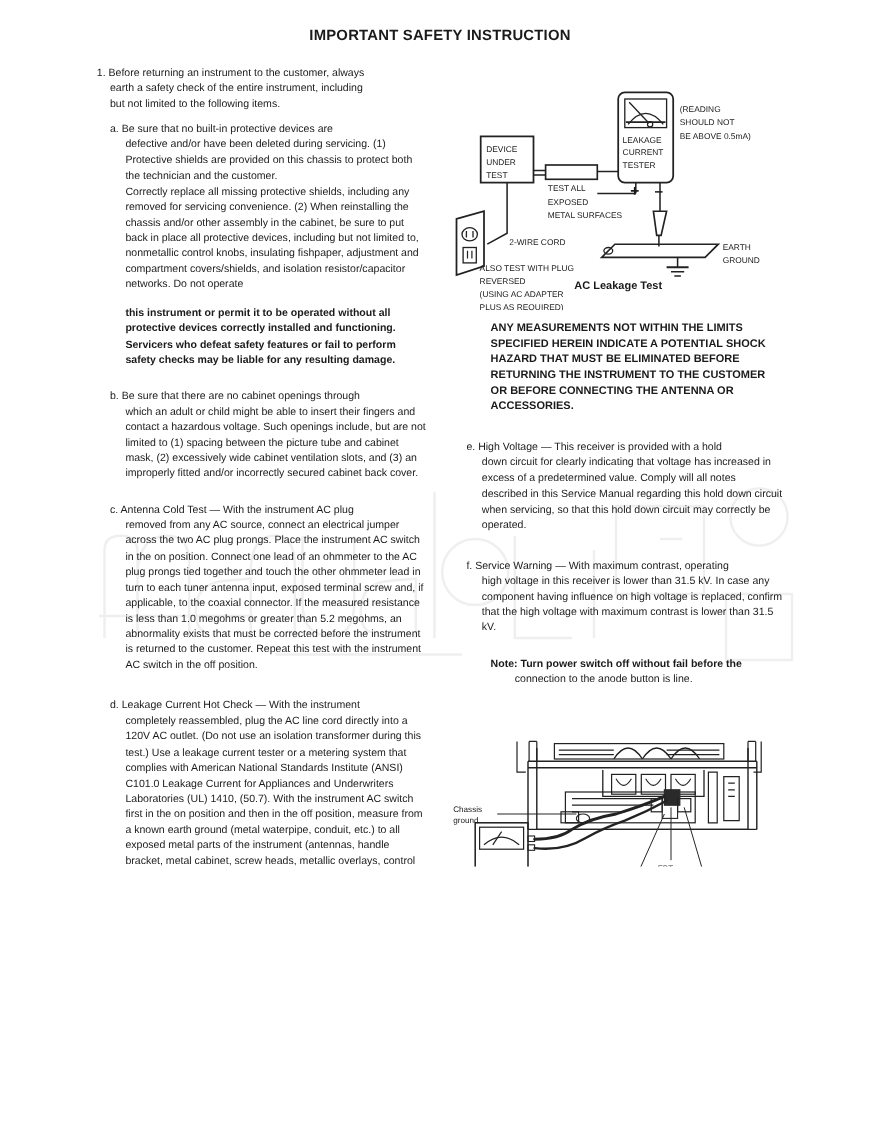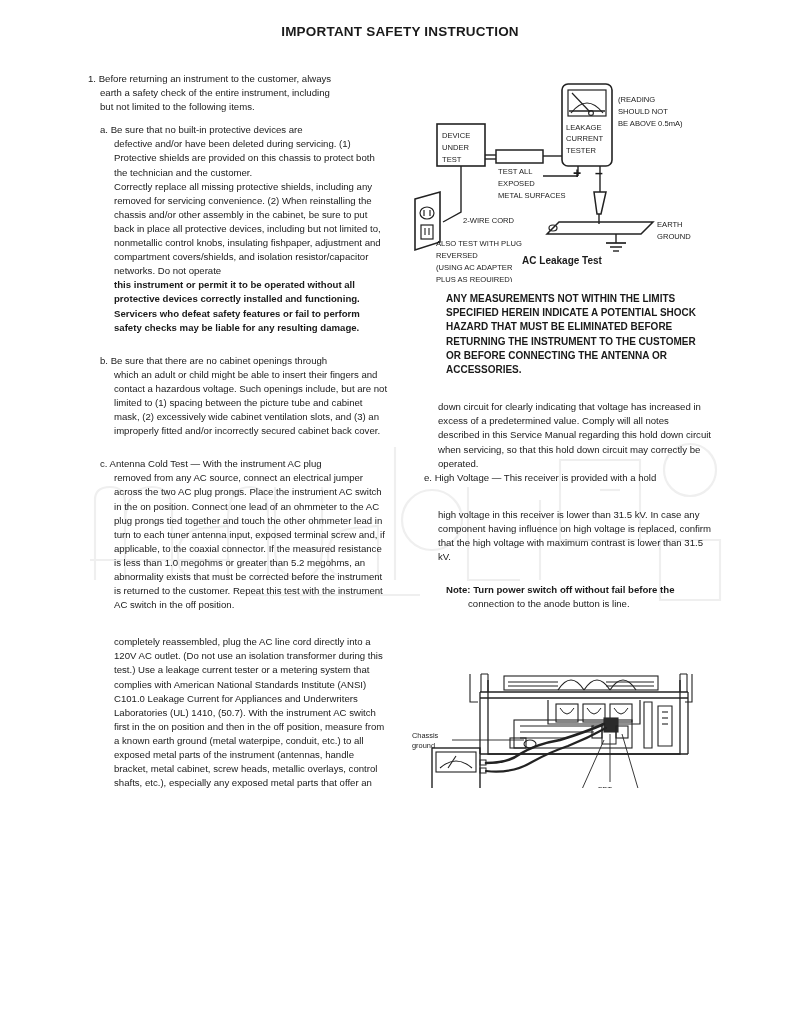--- a/index.html
+++ b/index.html
@@ -38,21 +38,21 @@
     font-size: 13.5px;
     font-weight: bold;
     letter-spacing: 0.2px;
     z-index: 3;
   }
 
   
   .col-left {
     position: absolute;
     left: 88px;
-    top: 72px;
+    top: 60px;
     width: 300px;
     z-index: 3;
   }
   .col-right {
     position: absolute;
     left: 412px;
     top: 60px;
     width: 300px;
     z-index: 3;
   }
@@ -68,21 +68,21 @@
     text-indent: -12px;
   }
   .para.lvl2 {
     padding-left: 26px;
     text-indent: -14px;
   }
   .para.hang {
     padding-left: 26px;
     text-indent: 0;
   }
-  .para.bold { font-weight: bold; }
+  .para.bold { font-weight: bold; margin-top: 12px; }
   .para.caps {
     font-weight: bold;
     font-size: 10px;
     line-height: 14.2px;
     padding-left: 34px;
     text-indent: 0;
   }
   .para.note {
     font-weight: bold;
     padding-left: 34px;
@@ -189,20 +189,21 @@
     <div class="spacer-10"></div>
 
     <div class="block">
       <div class="para lvl2">c. Antenna Cold Test — With the instrument AC plug</div>
       <div class="para hang">removed from any AC source, connect an electrical jumper across the two AC plug prongs. Place the instrument AC switch in the on position. Connect one lead of an ohmmeter to the AC plug prongs tied together and touch the other ohmmeter lead in turn to each tuner antenna input, exposed terminal screw and, if applicable, to the coaxial connector. If the measured resistance is less than 1.0 megohms or greater than 5.2 megohms, an abnormality exists that must be corrected before the instrument is returned to the customer. Repeat this test with the instrument AC switch in the off position.</div>
     </div>
 
     <div class="spacer-14"></div>
 
     <div class="block">
+      <div class="para lvl2">d. Leakage Current Hot Check — With the instrument</div>
       <div class="para hang">completely reassembled, plug the AC line cord directly into a 120V AC outlet. (Do not use an isolation transformer during this test.) Use a leakage current tester or a metering system that complies with American National Standards Institute (ANSI) C101.0 Leakage Current for Appliances and Underwriters Laboratories (UL) 1410, (50.7). With the instrument AC switch first in the on position and then in the off position, measure from a known earth ground (metal waterpipe, conduit, etc.) to all exposed metal parts of the instrument (antennas, handle bracket, metal cabinet, screw heads, metallic overlays, control shafts, etc.), especially any exposed metal parts that offer an electrical return path to the chassis. Any current measured must not exceed 0.5 milliamps. Reverse the instrument power cord plug in the outlet and repeat test.</div>
     </div>
 
   </div>
 
   <svg class="fig fig-ac" viewBox="0 0 300 200" xmlns="http://www.w3.org/2000/svg">
     <g stroke="#222" fill="none" stroke-width="1.4">
 
       <rect x="152" y="2" rx="6" ry="6" width="50" height="82" stroke-width="1.6"></rect>
 
@@ -284,27 +285,28 @@
 
     <div style="height:232px;"></div>
 
     <div class="block">
       <div class="para caps">ANY MEASUREMENTS NOT WITHIN THE LIMITS SPECIFIED HEREIN INDICATE A POTENTIAL SHOCK HAZARD THAT MUST BE ELIMINATED BEFORE RETURNING THE INSTRUMENT TO THE CUSTOMER OR BEFORE CONNECTING THE ANTENNA OR ACCESSORIES.</div>
     </div>
 
     <div class="spacer-14"></div>
 
     <div class="block">
+      <div class="para lvl2">e. High Voltage — This receiver is provided with a hold</div>
       <div class="para hang">down circuit for clearly indicating that voltage has increased in excess of a predetermined value. Comply will all notes described in this Service Manual regarding this hold down circuit when servicing, so that this hold down circuit may correctly be operated.</div>
-      <div class="para lvl2">e. High Voltage — This receiver is provided with a hold</div>
     </div>
 
     <div class="spacer-14"></div>
 
     <div class="block">
+      <div class="para lvl2">f. Service Warning — With maximum contrast, operating</div>
       <div class="para hang">high voltage in this receiver is lower than 31.5 kV. In case any component having influence on high voltage is replaced, confirm that the high voltage with maximum contrast is lower than 31.5 kV.</div>
     </div>
 
     <div class="spacer-10"></div>
 
     <div class="block">
       <div class="para note">Note: Turn power switch off without fail before the</div>
       <div class="para note-sub">connection to the anode button is line.</div>
     </div>
 

